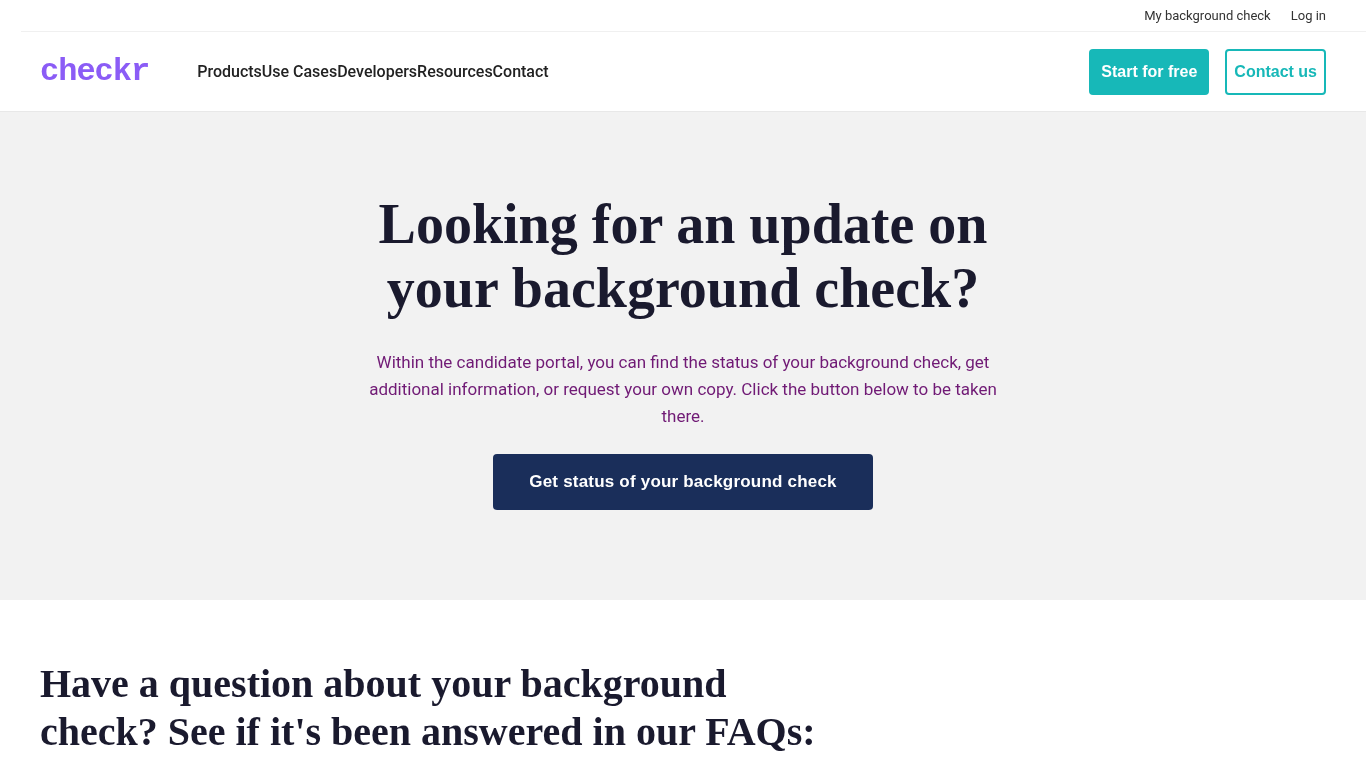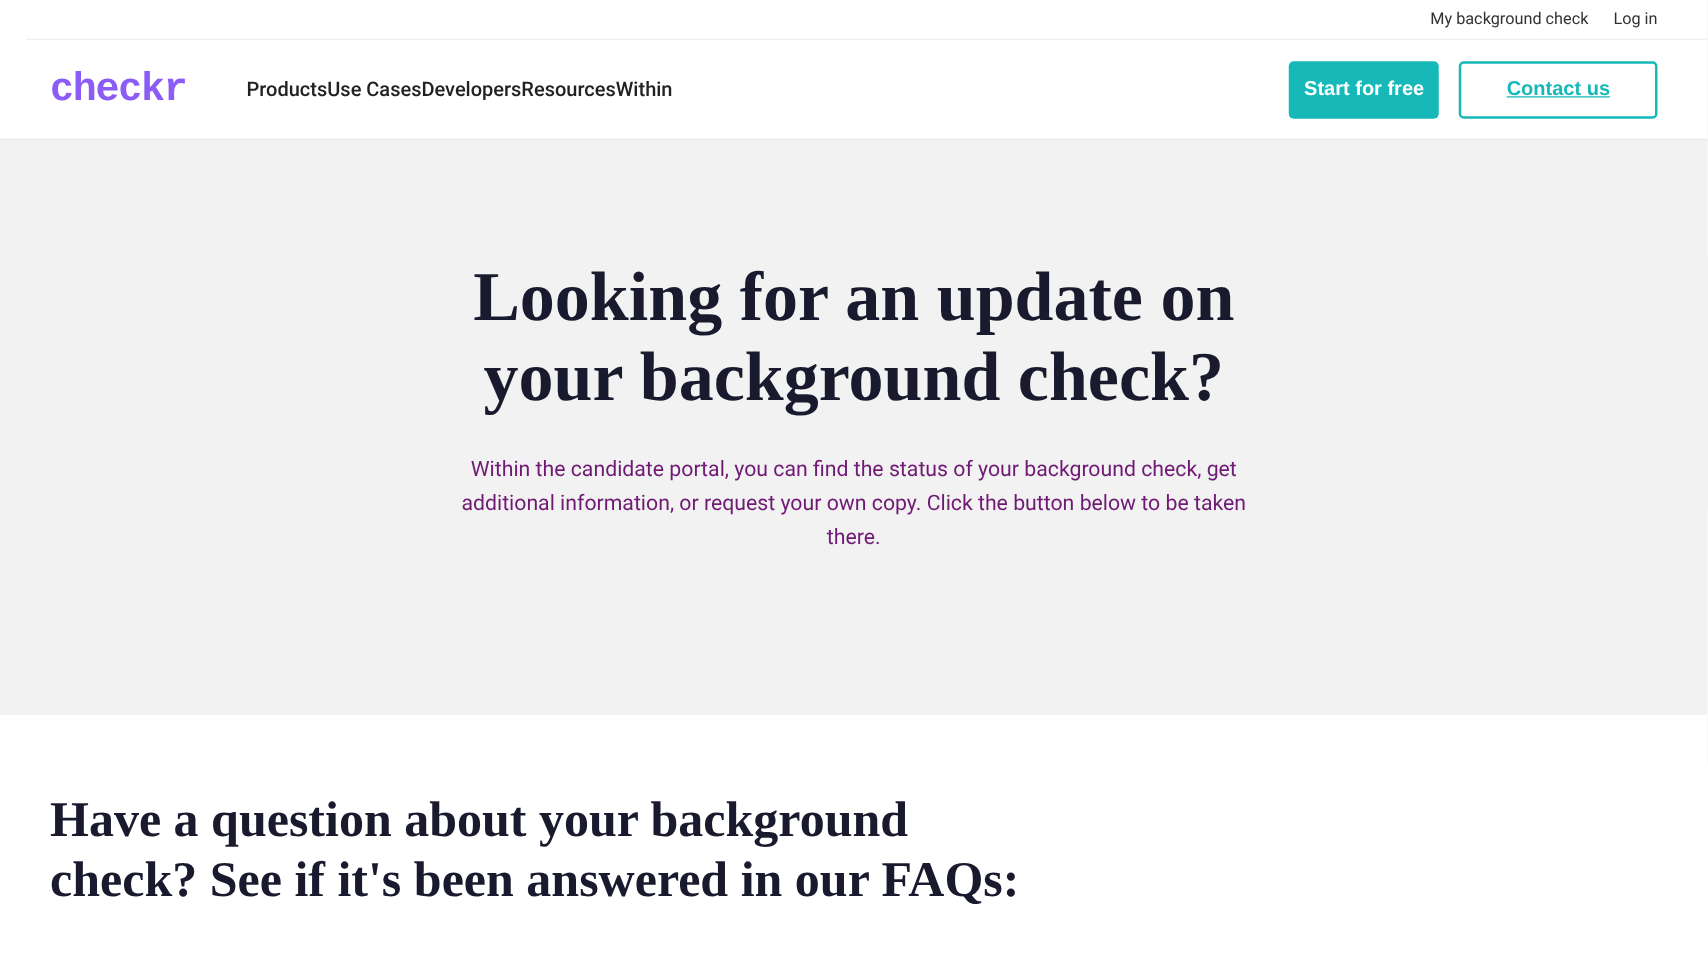--- a/index.html
+++ b/index.html
@@ -88,26 +88,25 @@
       font-size: 16px;
       font-weight: 600;
       cursor: pointer;
       border-radius: 4px;
     }
 
     .btn-contact {
       background: #fff;
       color: #17b8b8;
       border: 2px solid #17b8b8;
-      padding: 12px 36px;
+      padding: 12px 7px;
       font-size: 16px;
       font-weight: 600;
       cursor: pointer;
       border-radius: 4px;
-      text-decoration: underline;
     }
 
     
     .hero {
       background: #f2f2f2;
       padding: 80px 40px 90px;
       text-align: center;
       min-height: 460px;
       display: flex;
       flex-direction: column;
@@ -178,30 +177,31 @@
       <li>
         <a href="#">Use Cases</a>
       </li>
       <li>
         <a href="#">Developers</a>
       </li>
       <li>
         <a href="#">Resources</a>
       </li>
       <li>
-        <a href="#">Within</a>
+        <a href="#">Contact</a>
       </li>
     </ul>
   </div>
   <div class="navbar-right">
     <button class="btn-start">Start for free</button>
     <button class="btn-contact">Contact us</button>
   </div>
 </nav>
 
 <section class="hero">
   <h1 class="hero-title">Looking for an update on your background check?</h1>
   <p class="hero-subtitle">Within the candidate portal, you can find the status of your background check, get additional information, or request your own copy. Click the button below to be taken there.</p>
+  <button class="btn-cta">Get status of your background check</button>
 </section>
 
 <section class="faq-section">
   <h2 class="faq-title">Have a question about your background check? See if it's been answered in our FAQs:</h2>
 </section>
 
 </body></html>

